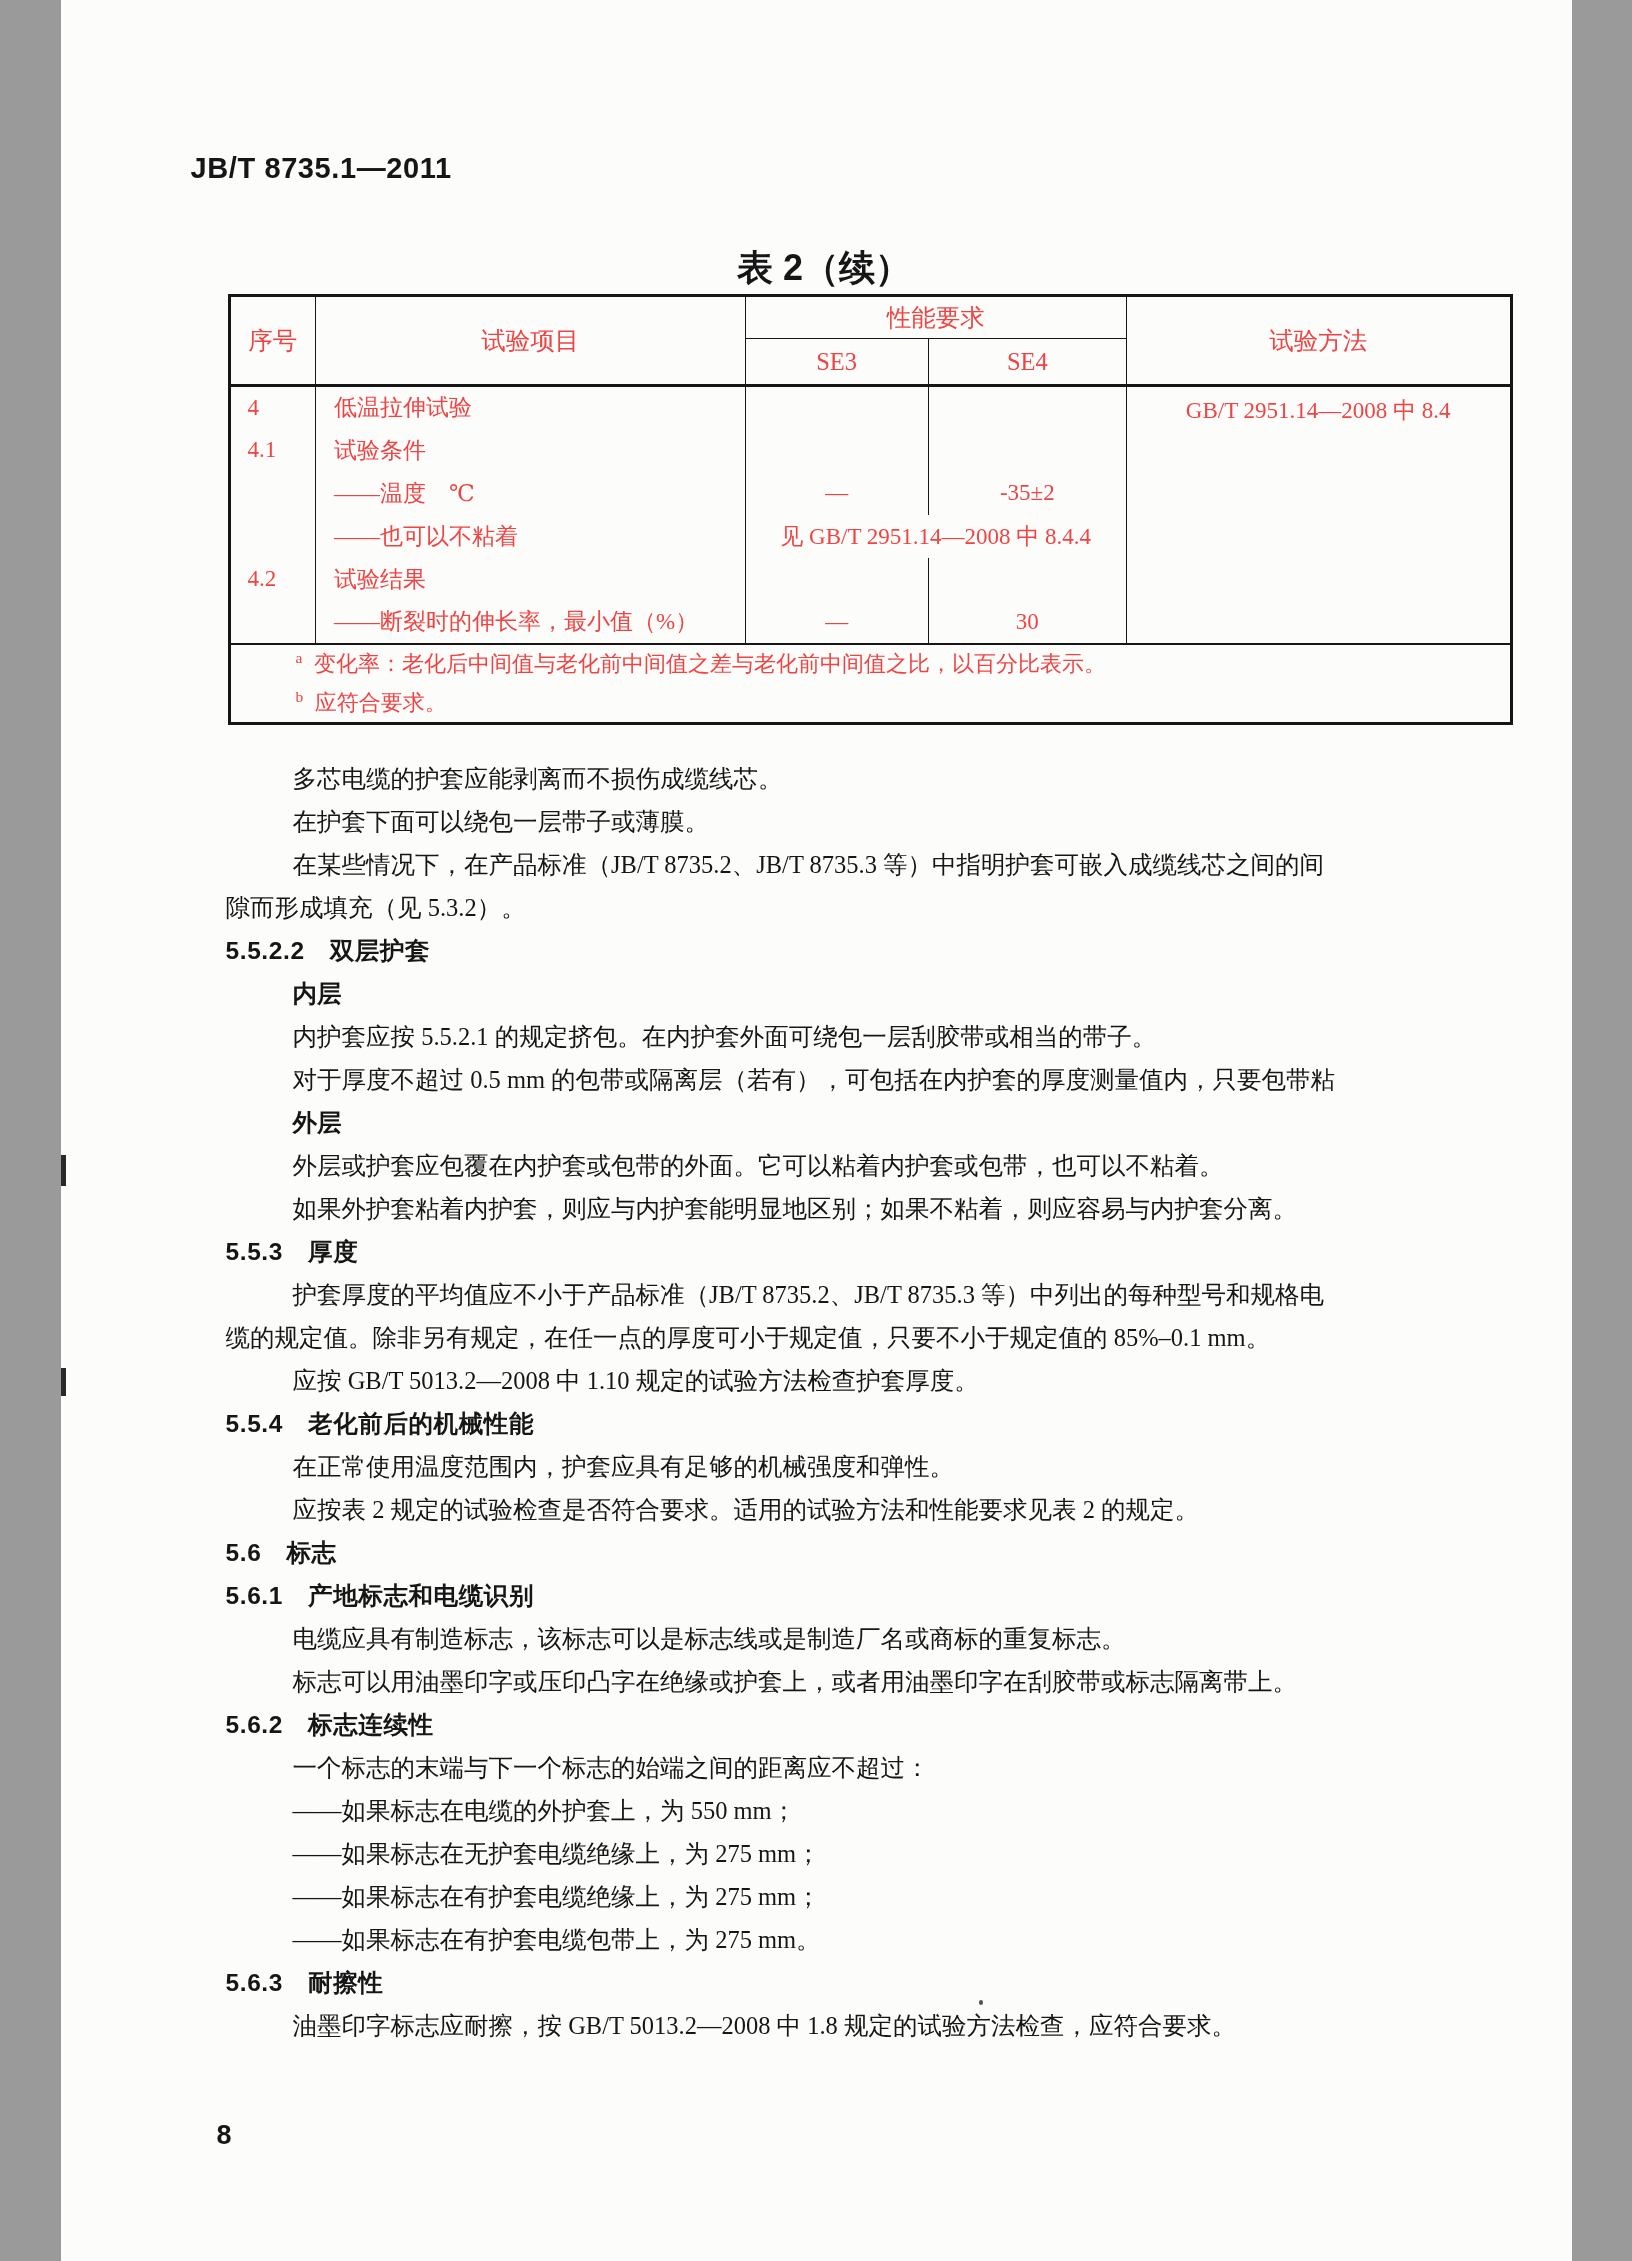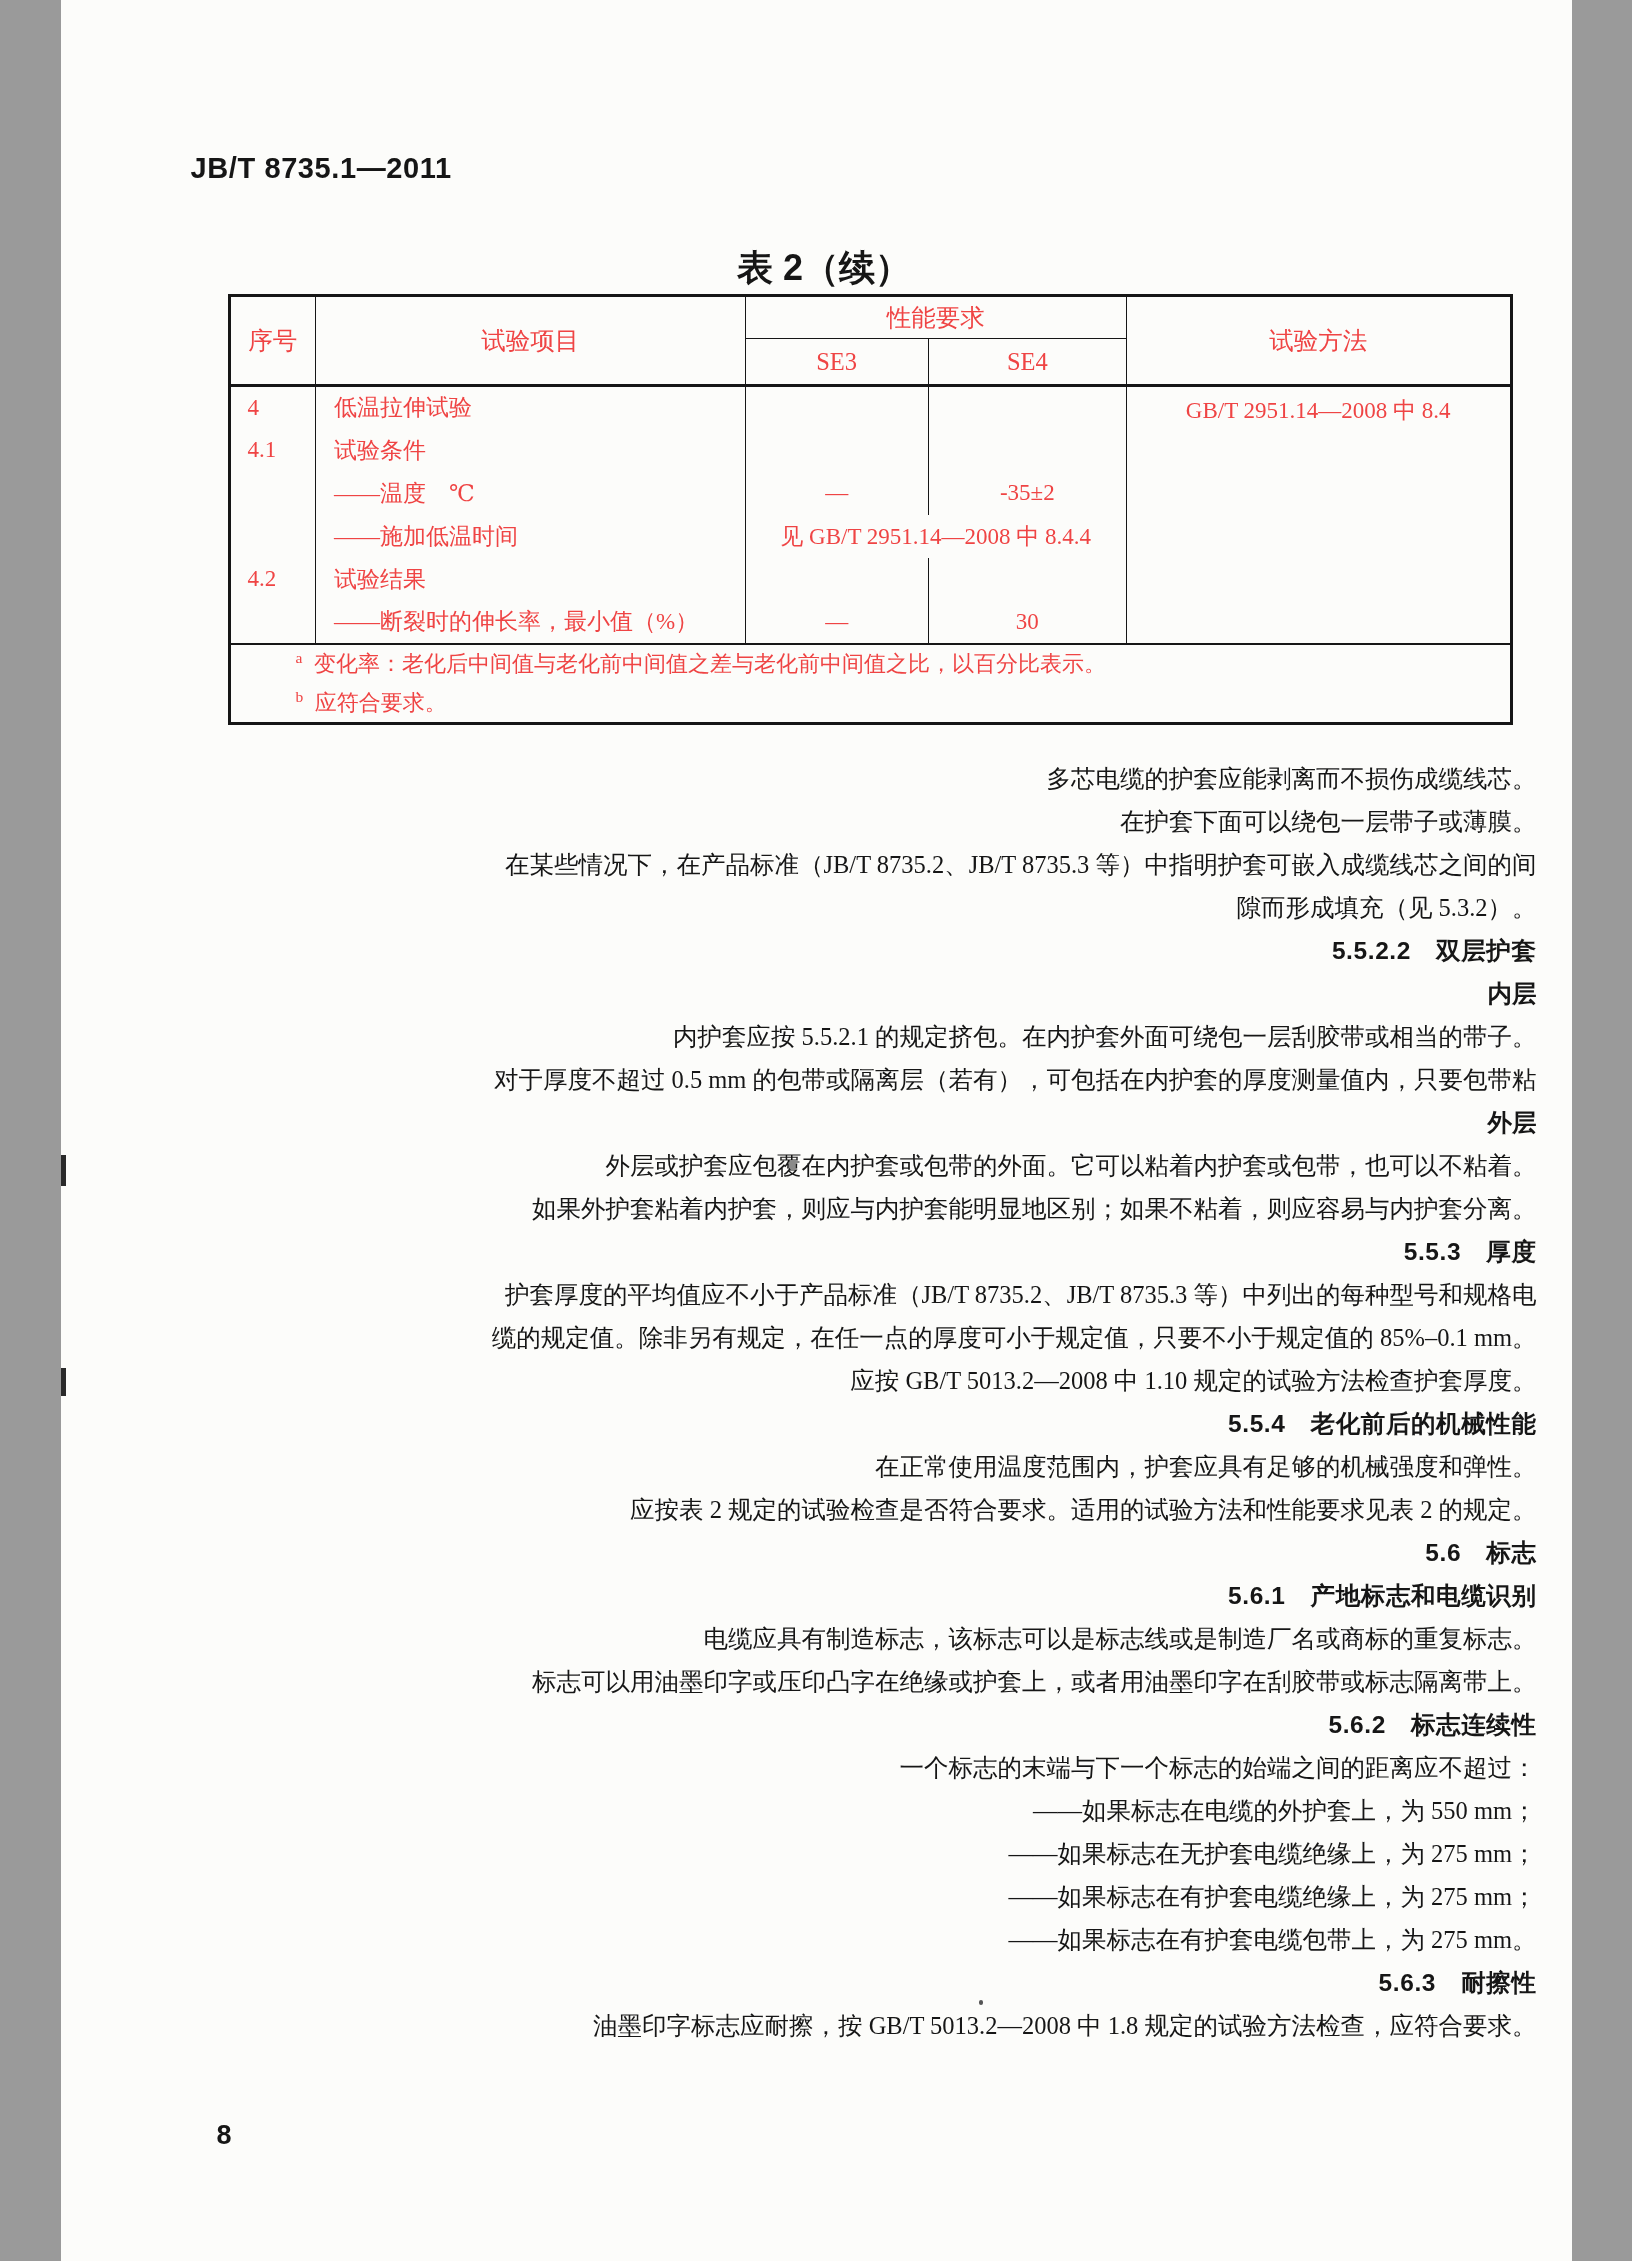--- a/index.html
+++ b/index.html
@@ -52,21 +52,21 @@
   .spec-table tfoot tr { height:40px; }
   .spec-table tfoot td { font-size:22px; padding-left:65px; }
   .fn-a td { border-top:2.6px solid #161616; }
   .fn sup, .spec-table tfoot sup { font-size:15.5px; margin-right:11.6px; }
 
   
   .content {
     position:absolute; left:165px; top:757px; width:1311px;
     font-size:24.5px;
   }
-  .line { height:43px; line-height:43px; white-space:nowrap;text-align:right; }
+  .line { height:43px; line-height:43px; white-space:nowrap; }
   .line.p  { padding-left:67px; }
   .line.c  { padding-left:0; }
   .line.h  { font-family:"Liberation Sans","DejaVu Sans",sans-serif; font-weight:bold; letter-spacing:0.6px; }
   .line.hi { padding-left:67px; font-family:"Liberation Sans","DejaVu Sans",sans-serif; font-weight:bold; }
 
   .page-num {
     position:absolute; left:156px; top:2120px;
     font-family:"Liberation Sans","DejaVu Sans",sans-serif;
     font-weight:bold; font-size:27px;
   }
@@ -123,21 +123,21 @@
         <td class="val bl"></td>
       </tr>
       <tr>
         <td class="seq"></td>
         <td class="item bl">——温度　℃</td>
         <td class="val bl">—</td>
         <td class="val bl">-35±2</td>
       </tr>
       <tr>
         <td class="seq"></td>
-        <td class="item bl">——施加低温时间</td>
+        <td class="item bl">——也可以不粘着</td>
         <td class="spanval bl" colspan="2">见 GB/T 2951.14—2008 中 8.4.4</td>
       </tr>
       <tr>
         <td class="seq">4.2</td>
         <td class="item bl">试验结果</td>
         <td class="val bl"></td>
         <td class="val bl"></td>
       </tr>
       <tr>
         <td class="seq"></td>

